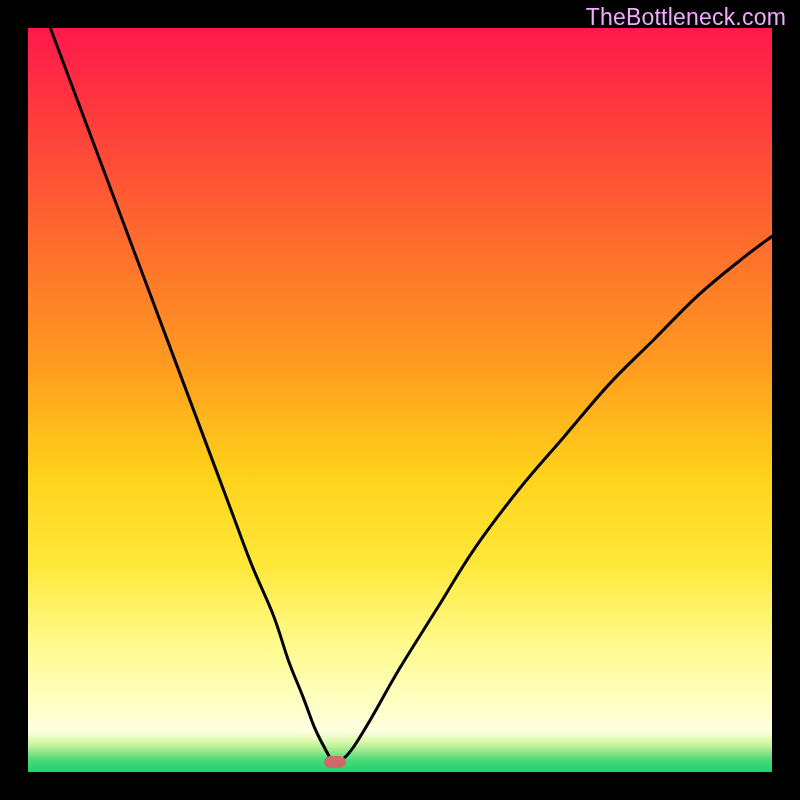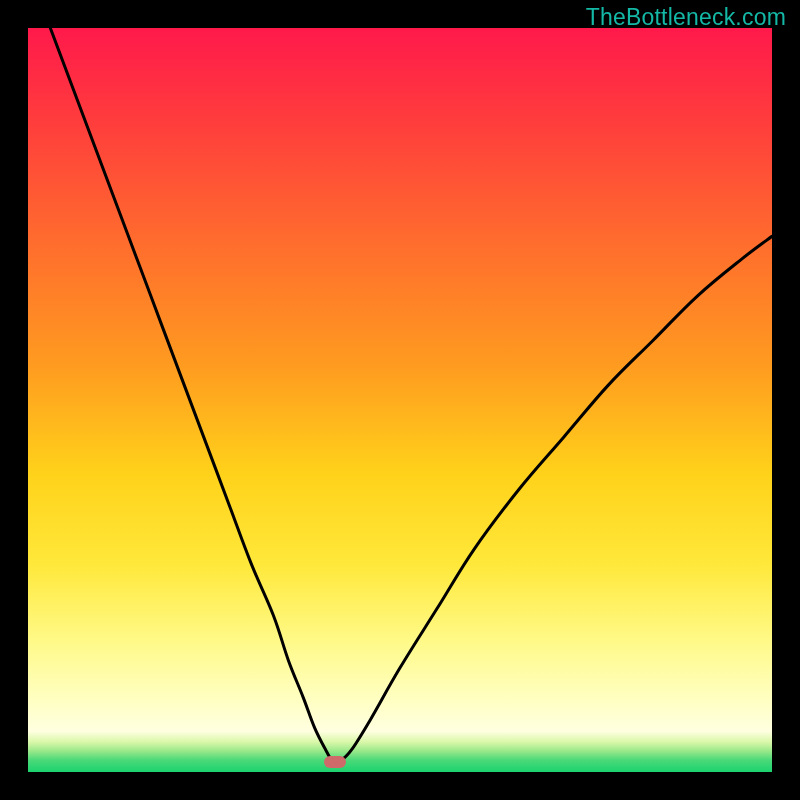--- a/index.html
+++ b/index.html
@@ -23,21 +23,21 @@
     position: absolute;
     left: 0;
     top: 0;
     width: 744px;
     height: 744px;
   }
   .watermark {
     position: absolute;
     top: 4px;
     right: 14px;
-    color: #14b8a6;
+    color: #f0abfc;
     font-size: 23px;
     font-weight: 500;
     letter-spacing: 0.2px;
   }
   .marker {
     position: absolute;
     background: #cf6a6a;
     border-radius: 7px;
   }
 </style>

